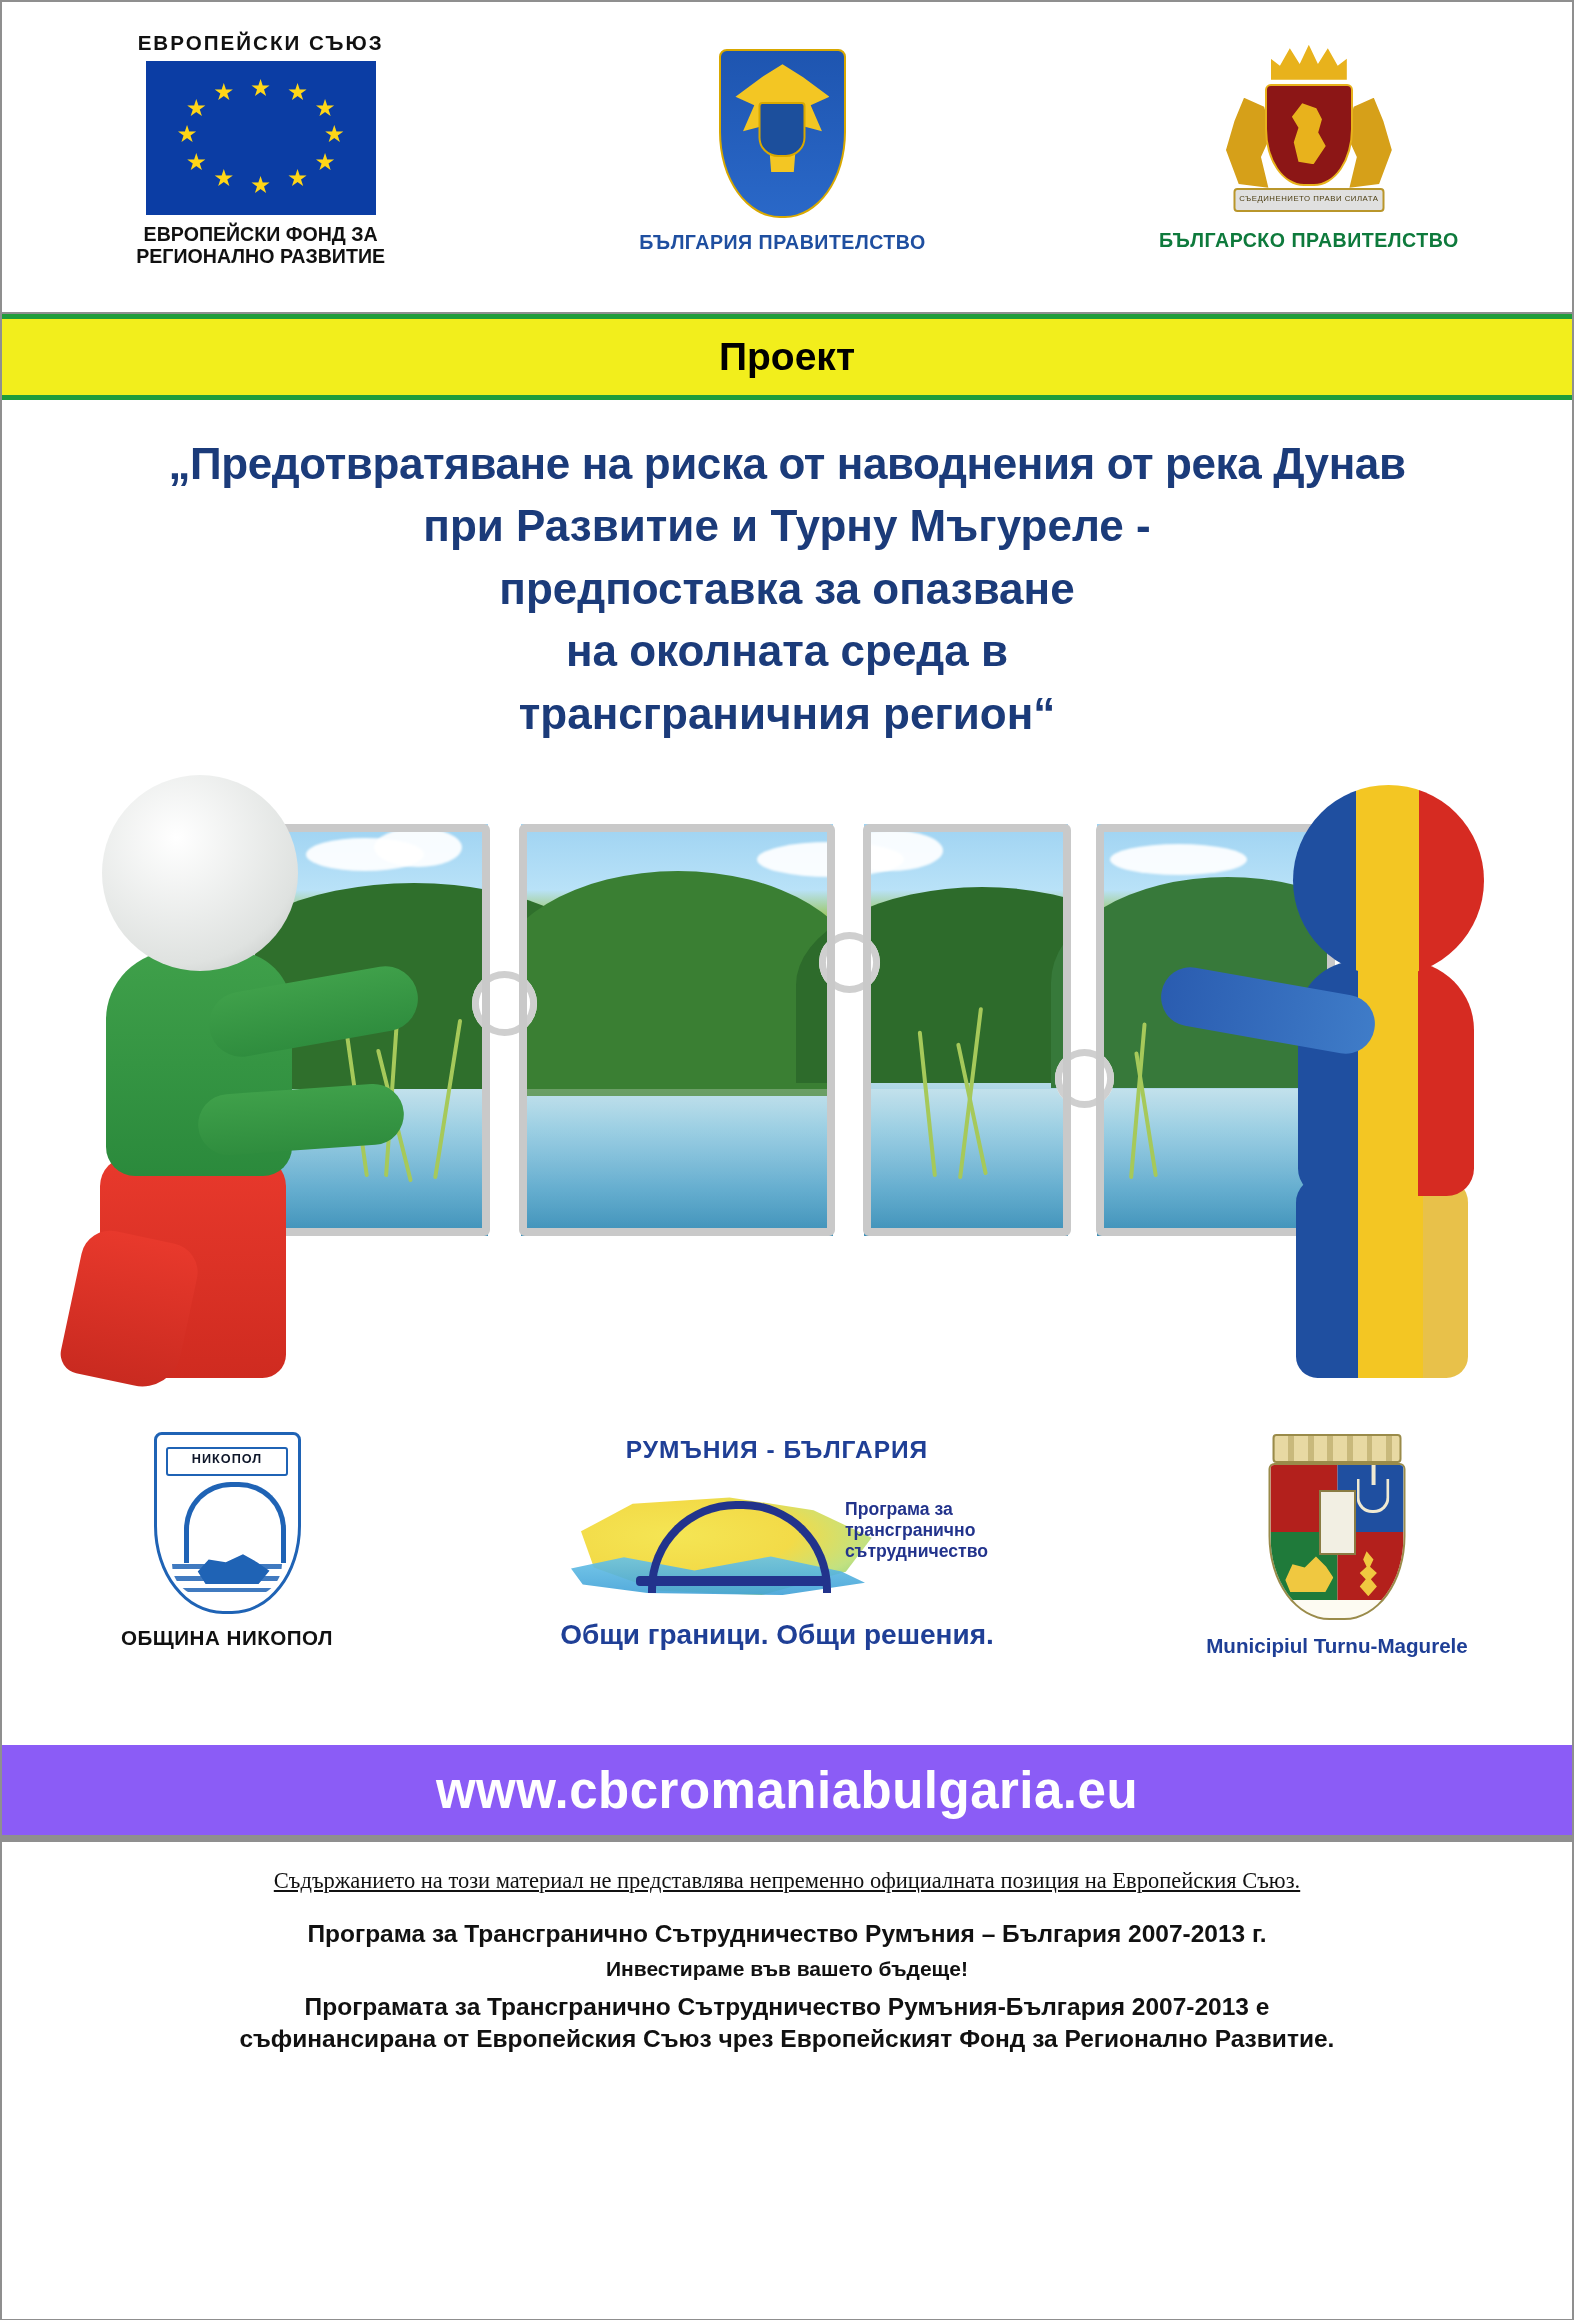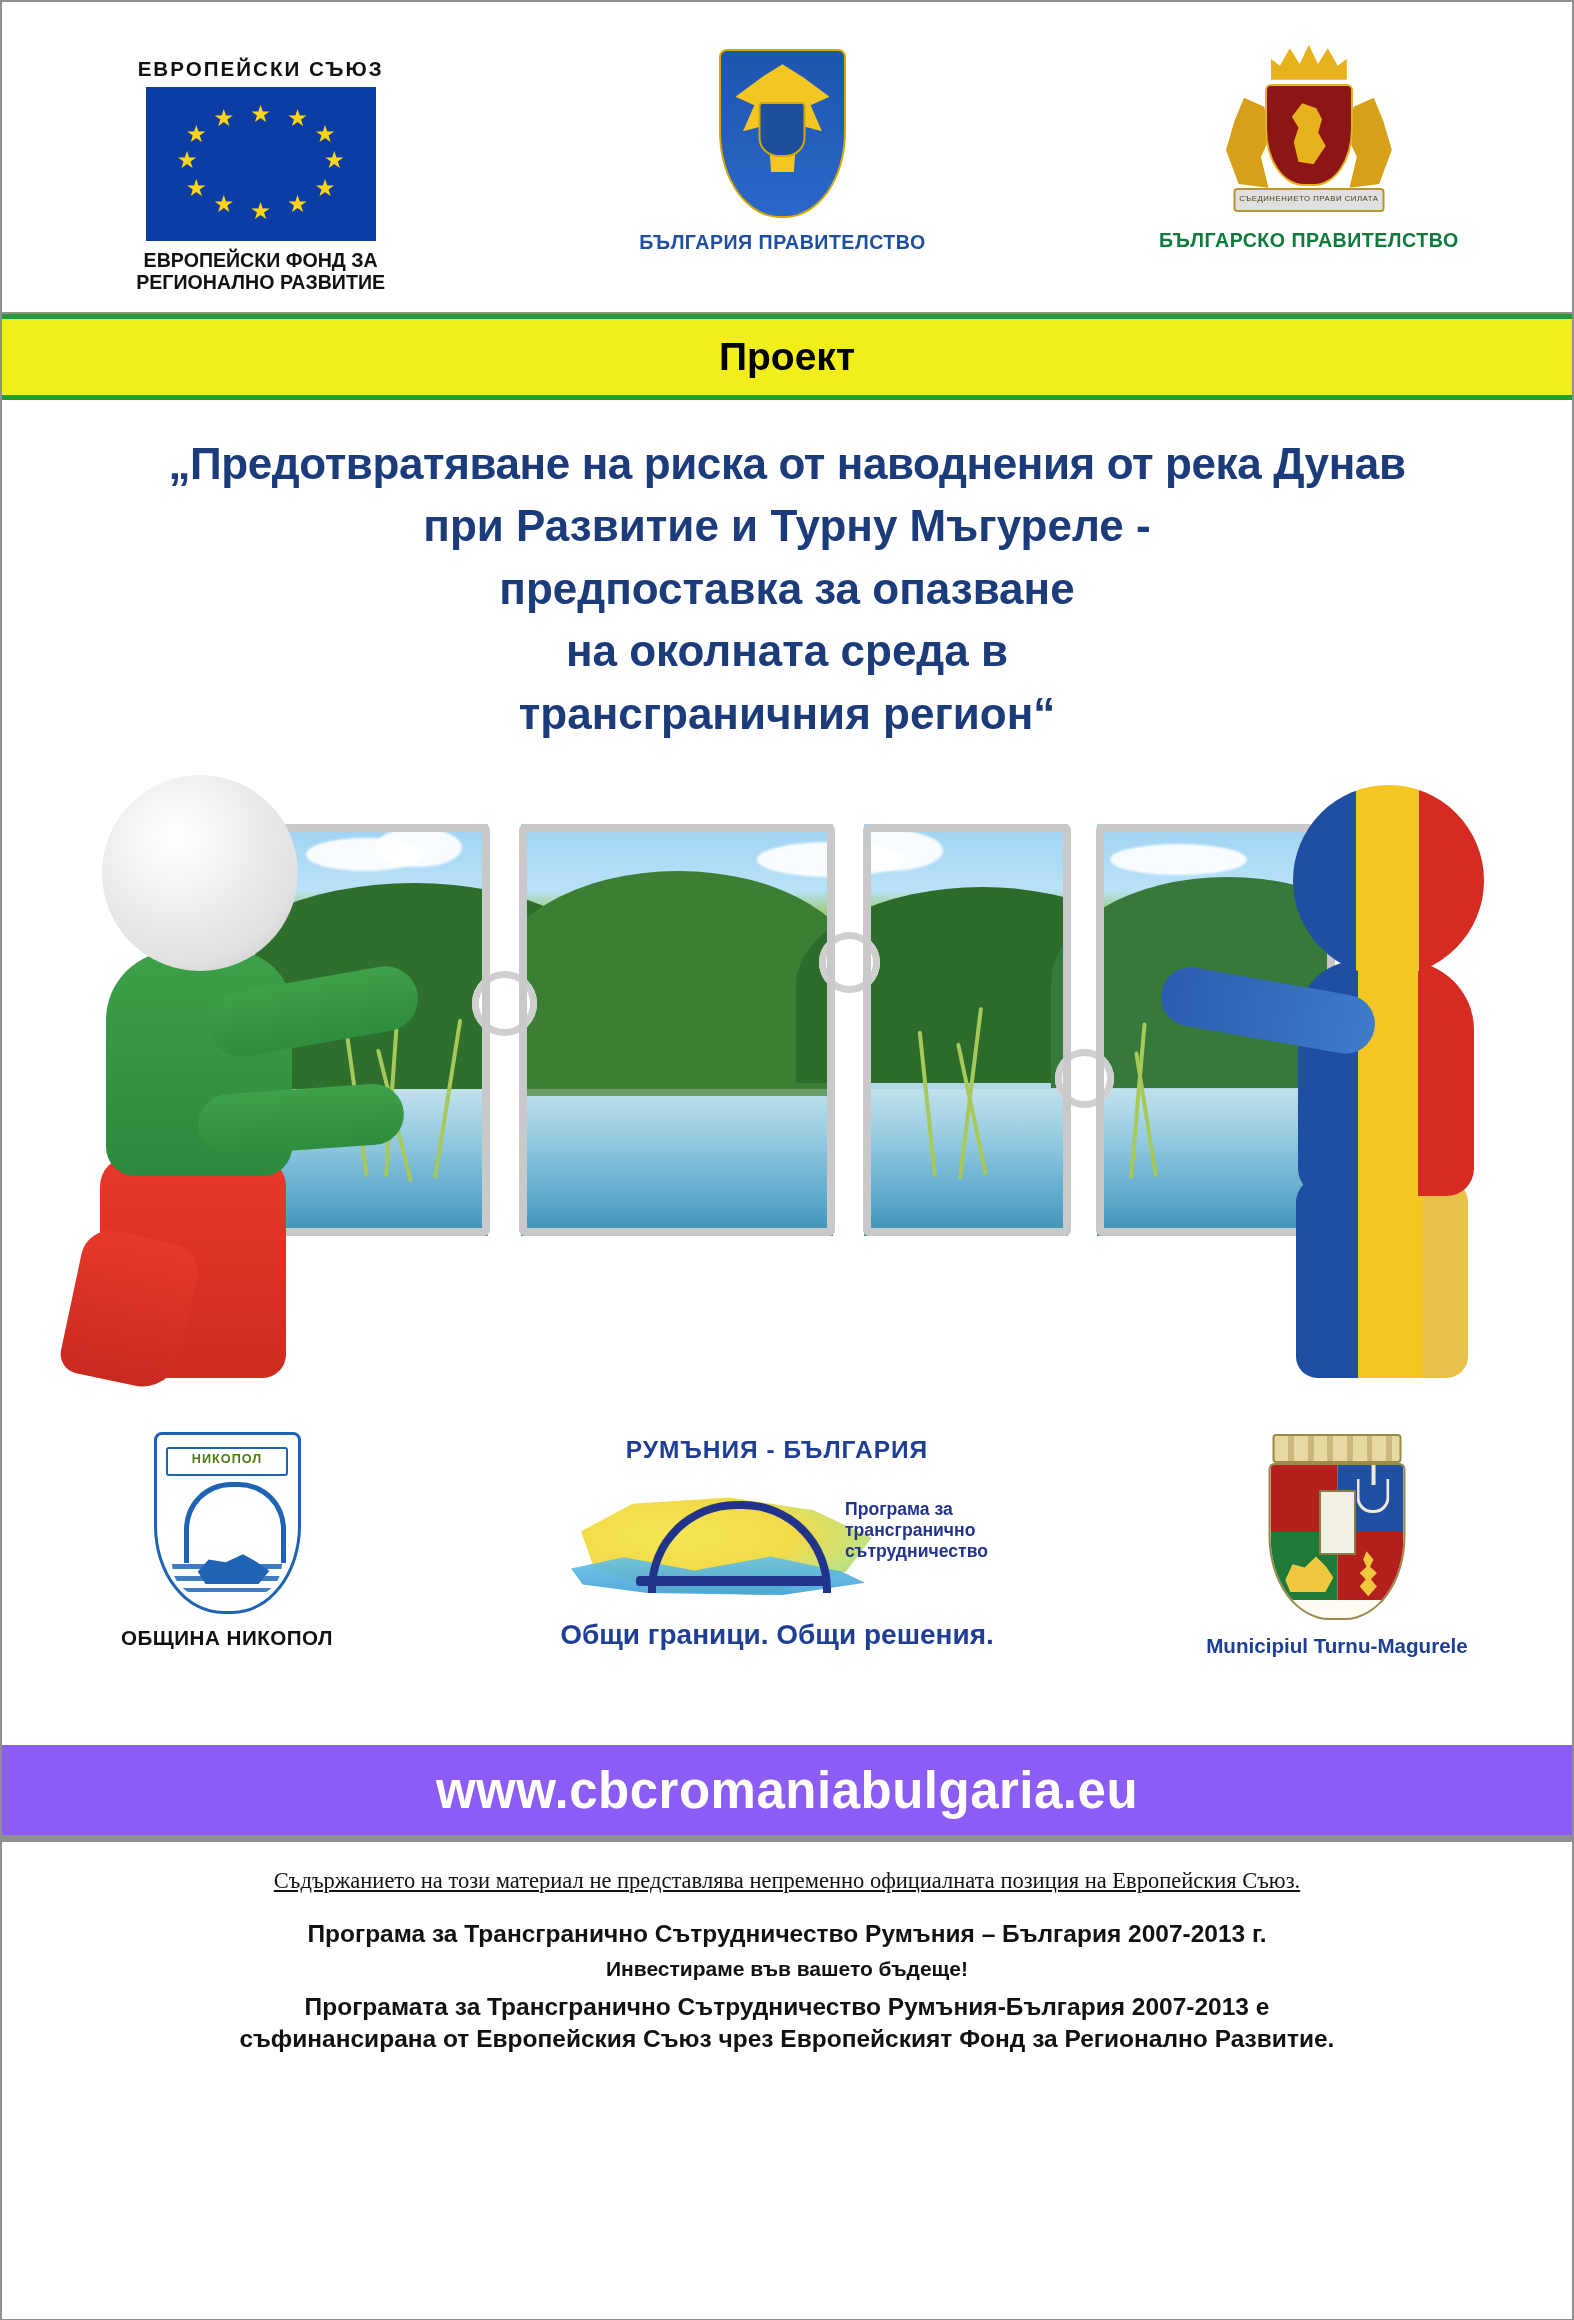--- a/index.html
+++ b/index.html
@@ -35,21 +35,20 @@
   .logo-block {
     text-align: center;
     width: 412px;
   }
   .logo-top-label {
     font-size: 20.6px;
     font-weight: bold;
     letter-spacing: 2px;
     color: #111;
     margin-bottom: 5.9px;
-    margin-top: 26px;
   }
   .eu-flag {
     width: 230px;
     height: 154px;
     background: #0b3da4;
     margin: 0 auto;
     position: relative;
   }
   .eu-stars {
     position: absolute;
@@ -374,21 +373,21 @@
     background: #ffffff;
   }
   .nik-band {
     position: absolute;
     left: 9.8px; right: 9.8px; top: 11.8px;
     height: 25.5px;
     border: 2.9px solid #1f63b5;
     border-radius: 2.9px;
     font-size: 12.7px;
     font-weight: bold;
-    color: #4d7c0f;
+    color: #0f172a;
     text-align: center;
     line-height: 21.6px;
     letter-spacing: 1px;
   }
   .nik-arch {
     position: absolute;
     left: 27.4px; top: 47px;
     width: 92px; height: 76px;
     border: 5.9px solid #1f63b5;
     border-bottom: none;

